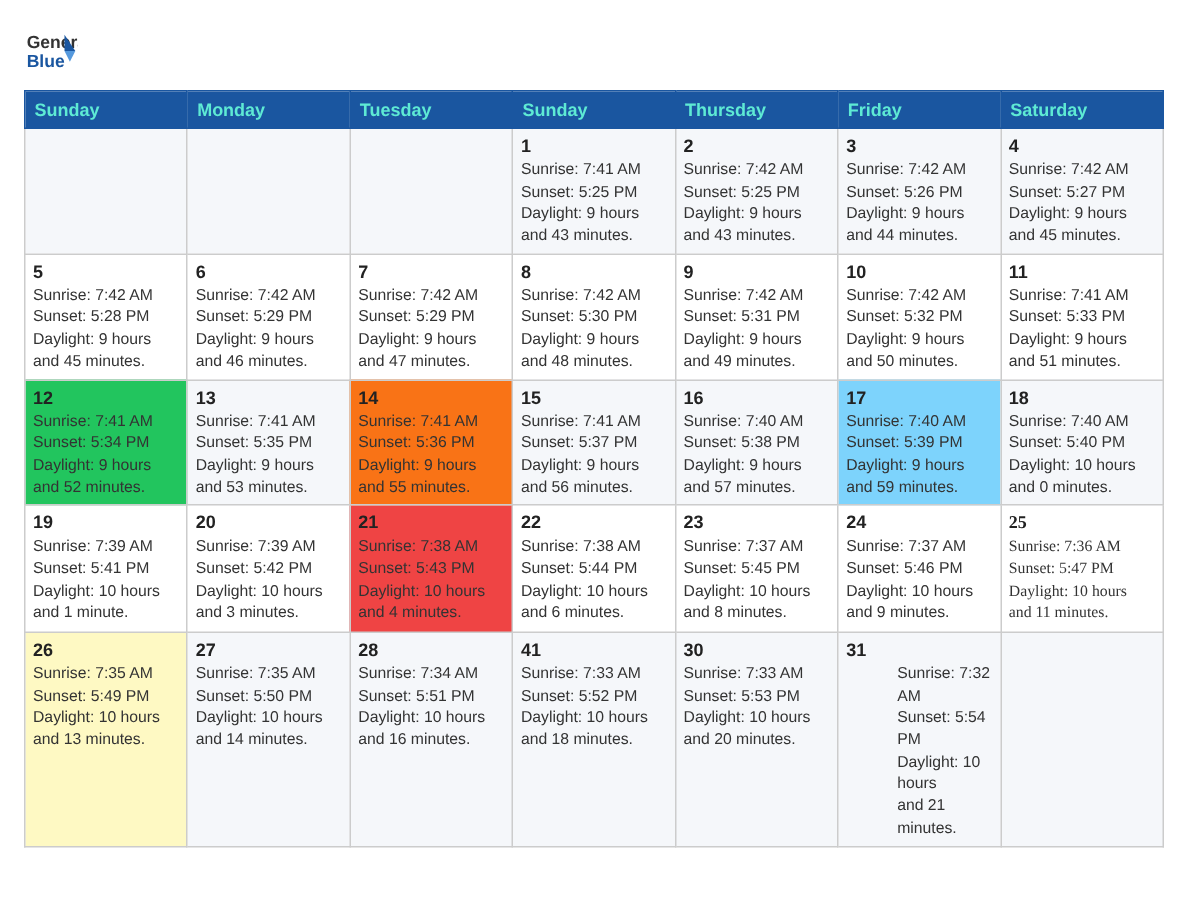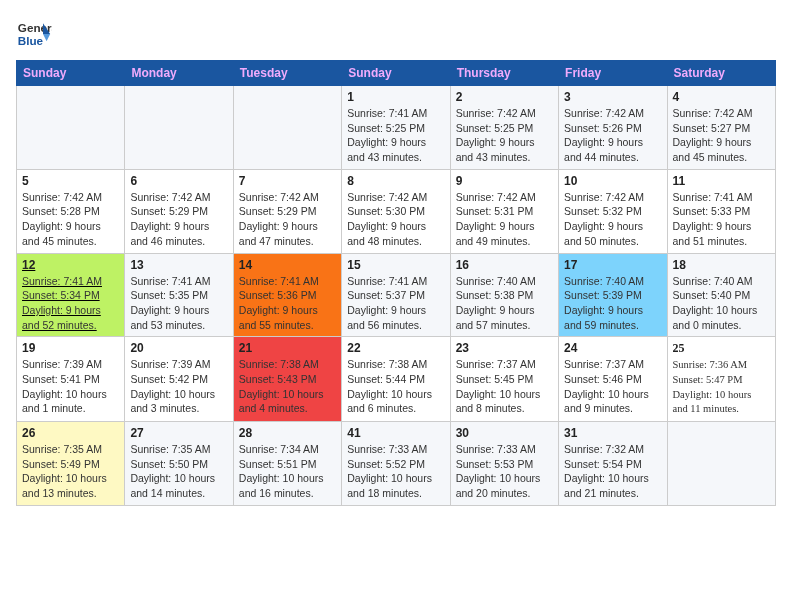--- a/index.html
+++ b/index.html
@@ -35,21 +35,21 @@
       font-size: 14px;
       color: #444;
     }
     .calendar {
       width: 100%;
       border-collapse: collapse;
       font-size: 11px;
     }
     .calendar thead th {
       background: #1a56a0;
-      color: #f0abfc;
+      color: #5eead4;
       text-align: left;
       padding: 5px 6px;
       font-size: 12px;
       font-weight: bold;
       border: 1px solid #1a56a0;
     }
     .calendar tbody td {
       vertical-align: top;
       border: 1px solid #ccc;
       padding: 4px 5px;
@@ -185,21 +185,21 @@
         </td>
         <td style="background: rgb(255, 255, 255);">
           <div class="day-number">11</div>
           <div class="day-info" style="white-space: pre-line;">Sunrise: 7:41 AM
 Sunset: 5:33 PM
 Daylight: 9 hours
 and 51 minutes.</div>
         </td>
       </tr>
       <tr>
-        <td style="background: #bef264; text-decoration: underline;">
+        <td style="background: #22c55e;">
           <div class="day-number">12</div>
           <div class="day-info" style="white-space: pre-line;">Sunrise: 7:41 AM
 Sunset: 5:34 PM
 Daylight: 9 hours
 and 52 minutes.</div>
         </td>
         <td style="background: rgb(245, 247, 250); margin-left: 23px;">
           <div class="day-number">13</div>
           <div class="day-info" style="white-space: pre-line;">Sunrise: 7:41 AM
 Sunset: 5:35 PM
@@ -324,21 +324,21 @@
         </td>
         <td style="background: rgb(245, 247, 250);">
           <div class="day-number">30</div>
           <div class="day-info" style="white-space: pre-line;">Sunrise: 7:33 AM
 Sunset: 5:53 PM
 Daylight: 10 hours
 and 20 minutes.</div>
         </td>
         <td style="background: rgb(245, 247, 250);">
           <div class="day-number">31</div>
-          <div class="day-info" style="white-space: pre-line;">Sunrise: 7:32 AM
+          <div class="day-info" style="white-space: pre-line; margin-left: 34px;">Sunrise: 7:32 AM
 Sunset: 5:54 PM
 Daylight: 10 hours
 and 21 minutes.</div>
         </td>
         <td class="empty-cell"></td>
       </tr>
     </tbody>
 </table>
 
 </body></html>

